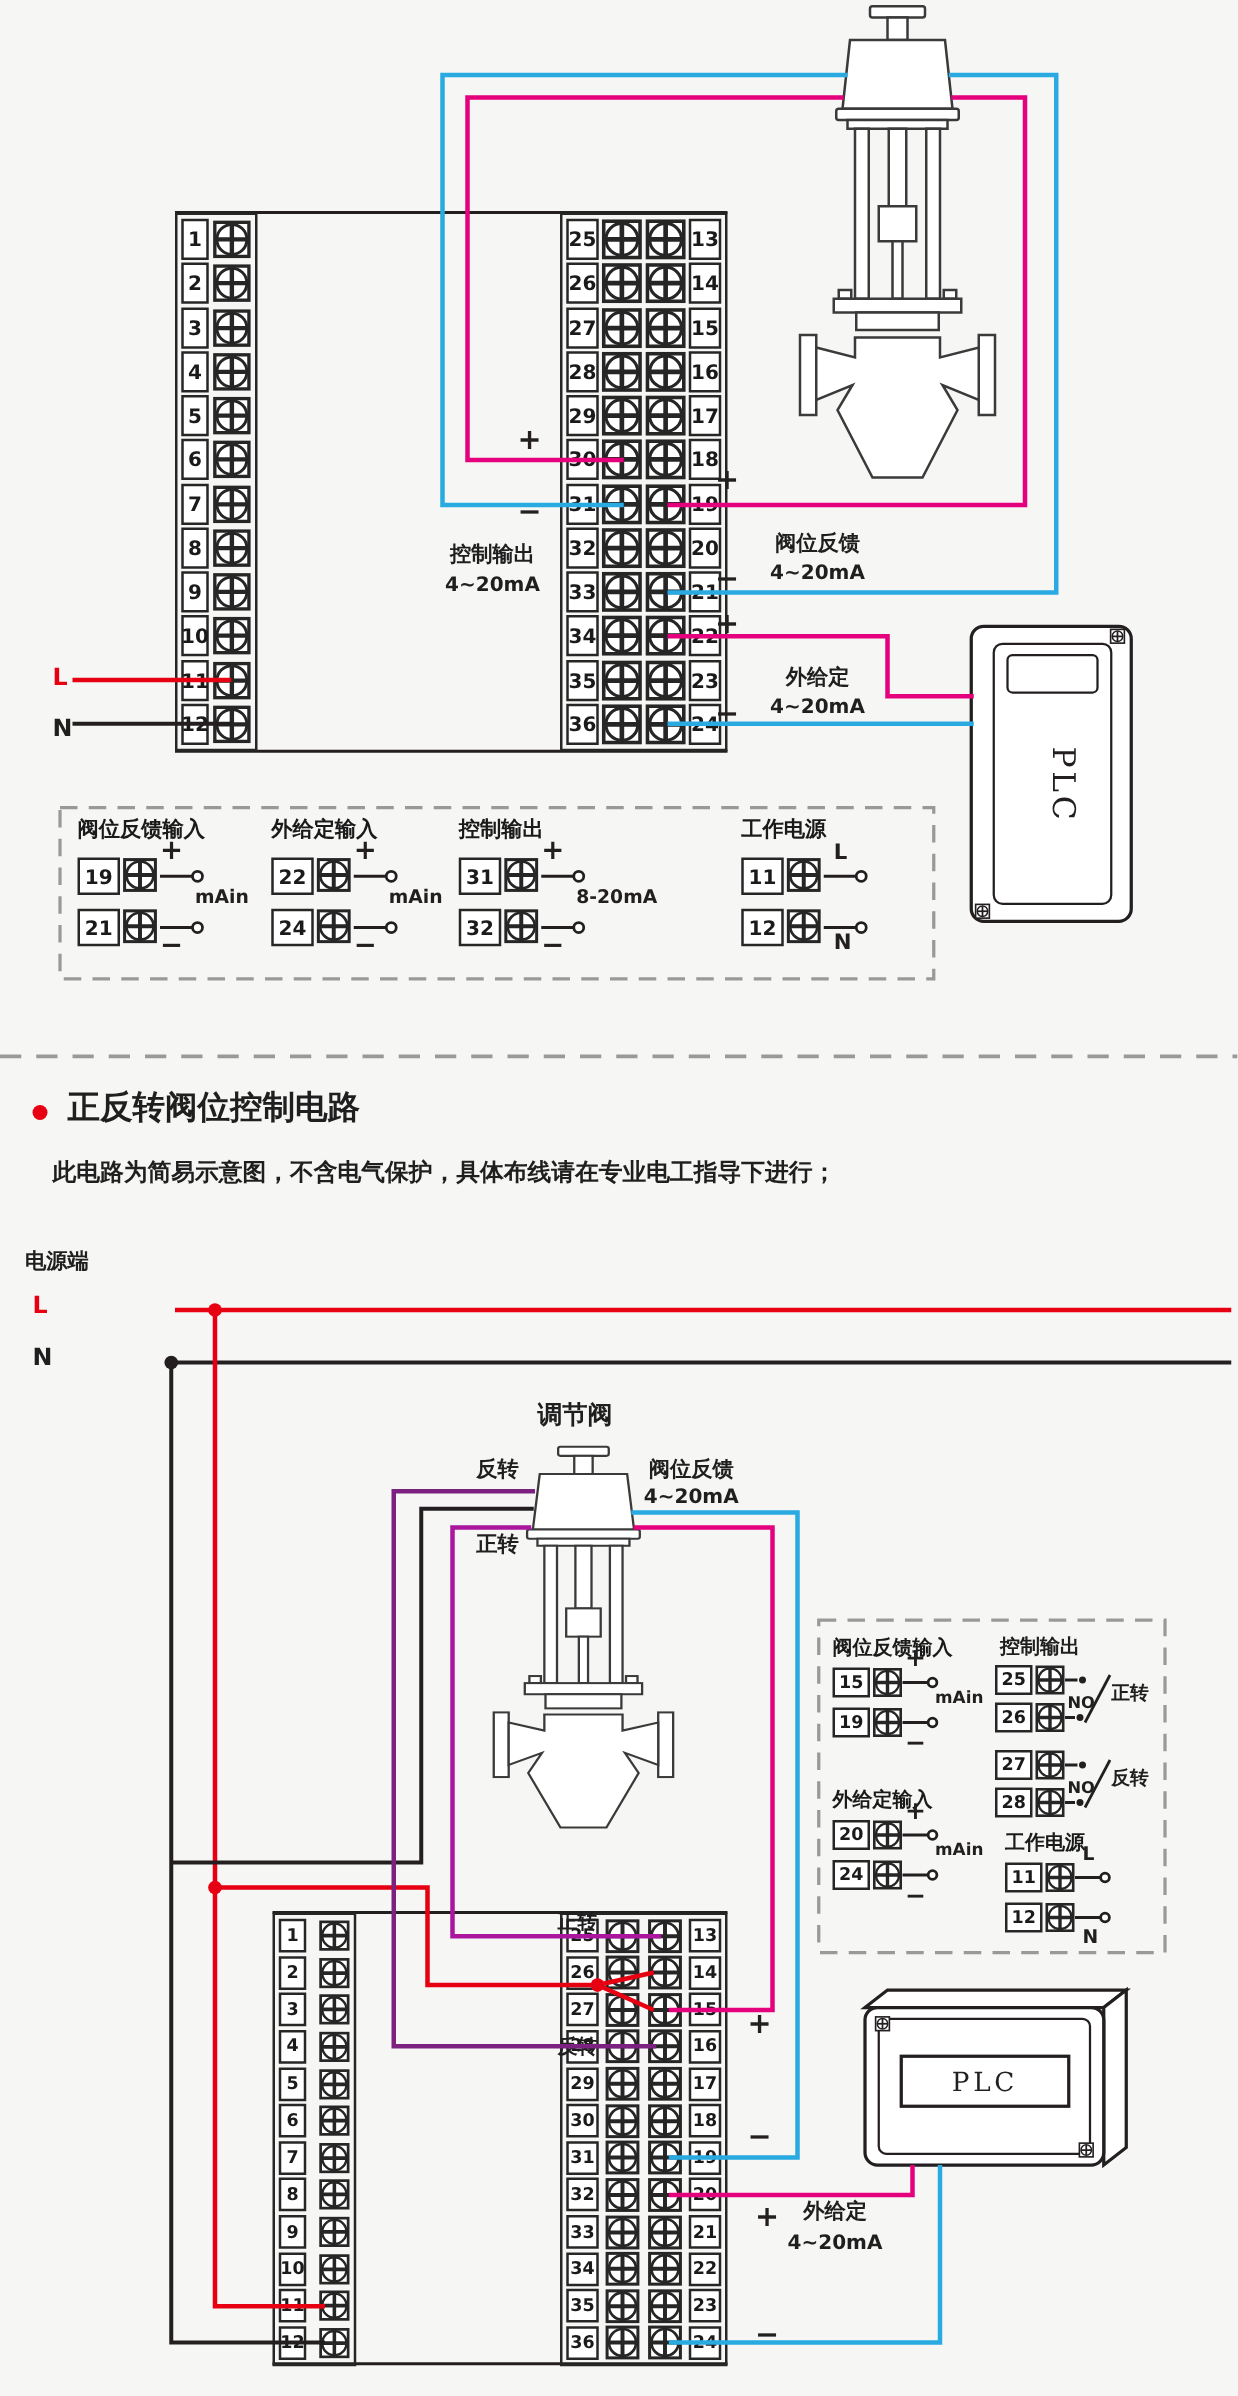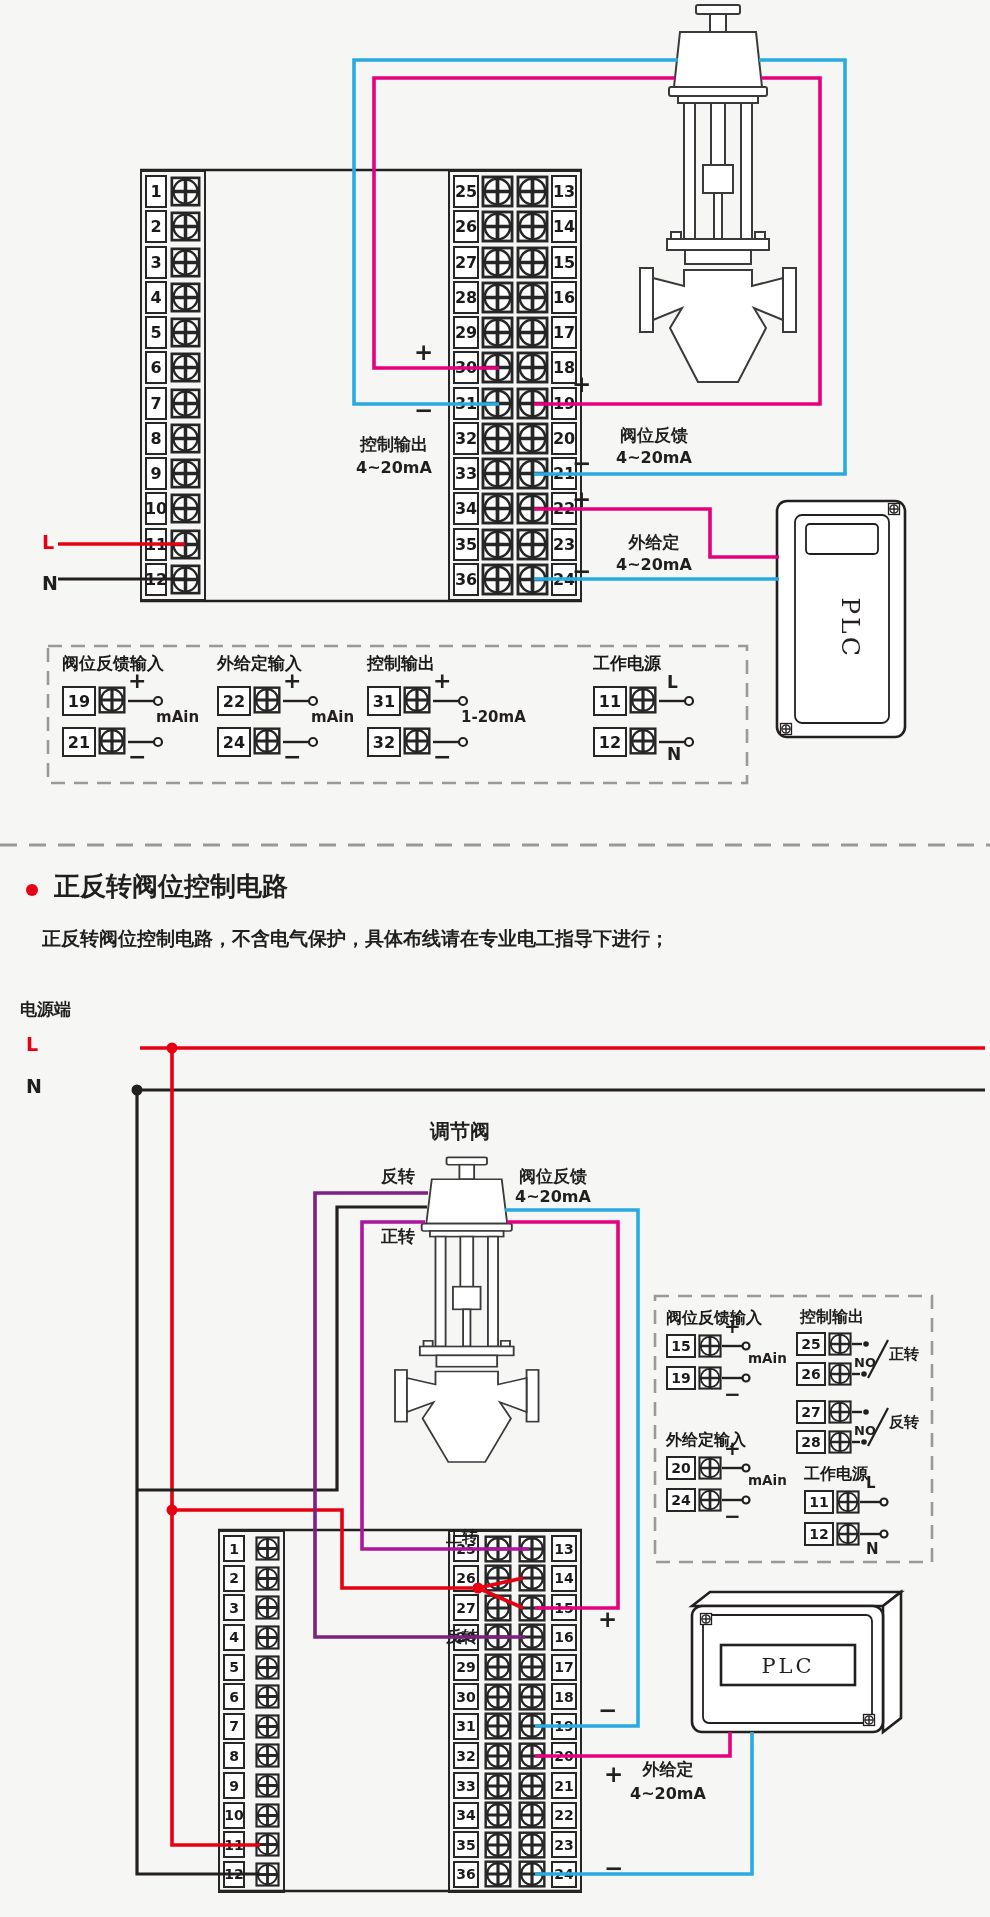--- a/index.html
+++ b/index.html
@@ -879,21 +879,21 @@
 <div class="cl" style="left:42px;top:573px;font-size:19px">N</div>
 <div class="sign" style="left:414px;top:341px">+</div>
 <div class="sign" style="left:414px;top:399px">−</div>
 <div class="sign" style="left:572px;top:373px">+</div>
 <div class="sign" style="left:572px;top:452px">−</div>
 <div class="sign" style="left:572px;top:488px">+</div>
 <div class="sign" style="left:572px;top:560px">−</div>
 
 <div class="bullet" style="left:26px;top:884px"></div>
 <div class="cl" style="left:54px;top:872px;font-size:26px">正反转阀位控制电路</div>
-<div class="cl" style="left:42px;top:928px;font-size:19px">正反转阀位控制电路，不含电气保护，具体布线请在专业电工指导下进行；</div>
+<div class="cl" style="left:42px;top:928px;font-size:19px">此电路为简易示意图，不含电气保护，具体布线请在专业电工指导下进行；</div>
 <div class="cl" style="left:20px;top:1000px;font-size:17px">电源端</div>
 <div class="cl red" style="left:26px;top:1034px;font-size:19px">L</div>
 <div class="cl" style="left:26px;top:1076px;font-size:19px">N</div>
 <div class="cl" style="left:430px;top:1120px;font-size:20px">调节阀</div>
 <div class="cl" style="left:381px;top:1167px;font-size:17px">反转</div>
 <div class="cl" style="left:381px;top:1227px;font-size:17px">正转</div>
 <div class="cl" style="left:514px;top:1167px;width:78px;text-align:center;font-size:17px">阀位反馈</div>
 <div class="cl" style="left:514px;top:1188px;width:78px;text-align:center;font-size:16px">4~20mA</div>
 <div class="cl" style="left:446px;top:1528px;font-size:16px">正转</div>
 <div class="cl" style="left:446px;top:1628px;font-size:16px">反转</div>
@@ -1055,21 +1055,21 @@
       <div class="scr" style="width: 28px; height: 28px;">
         <svg class="screw" viewBox="0 0 30 30">
           <rect x="1.8" y="1.8" width="26.4" height="26.4"></rect>
           <circle cx="15" cy="15" r="11.6"></circle>
           <line x1="15" y1="4.2" x2="15" y2="25.8"></line>
           <line x1="4.2" y1="15" x2="25.8" y2="15"></line>
         </svg>
       </div>
     </div>
     <div class="pol" style="left: 66px; top: 94px; font-size: 22px;">−</div>
-    <div class="annot" style="left: 94px; top: 56px; font-size: 15px;">1-20mA</div>
+    <div class="annot" style="left: 94px; top: 56px; font-size: 15px;">8-20mA</div>
   </div>
 <div class="lgroup hl" style="left: 593px; top: 652px; width: 150px; height: 130px;">
     <div class="title" style="font-size: 17px;">工作电源</div>
     <div class="lrow" style="left: 0px; top: 34px; height: 30px;">
       <div class="num" style="width: 34px; font-size: 16px;">11</div>
       <div class="scr" style="width: 28px; height: 28px;">
         <svg class="screw" viewBox="0 0 30 30">
           <rect x="1.8" y="1.8" width="26.4" height="26.4"></rect>
           <circle cx="15" cy="15" r="11.6"></circle>
           <line x1="15" y1="4.2" x2="15" y2="25.8"></line>

